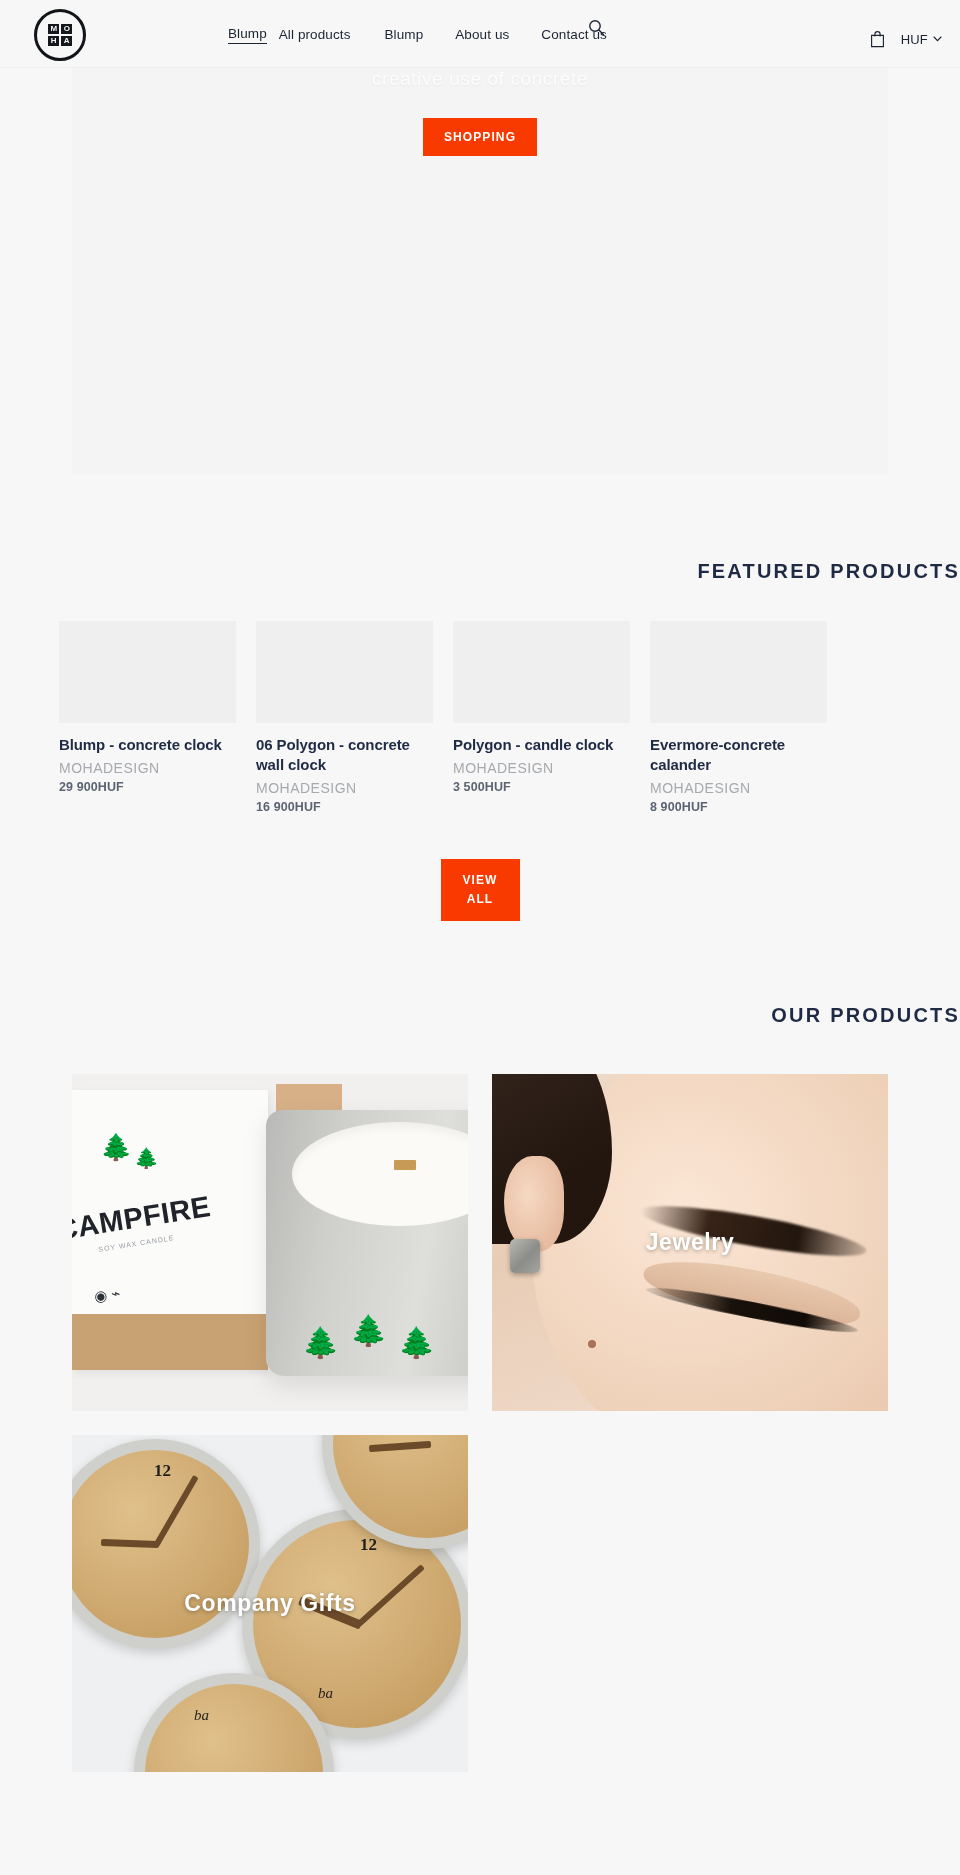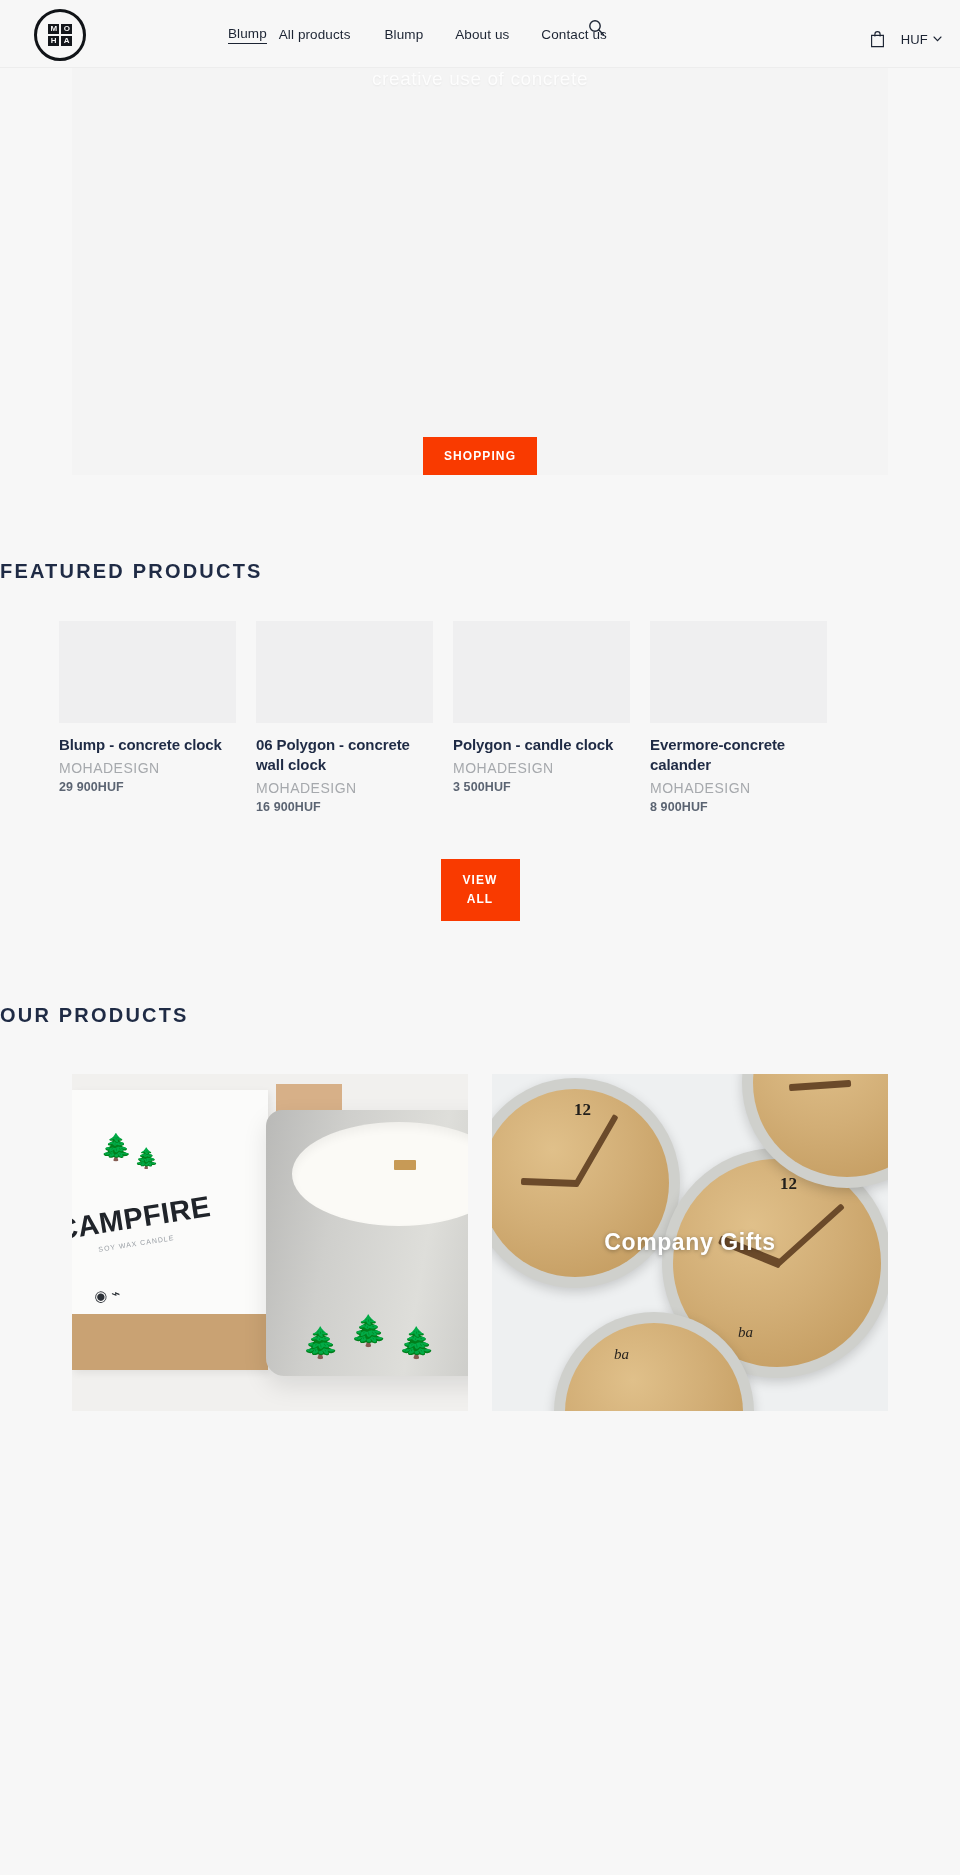--- a/index.html
+++ b/index.html
@@ -112,21 +112,21 @@
   
   .hero {
     position: relative;
     margin: 0 auto;
     width: 816px;
     height: 407px;
     background: #f4f4f4;
     display: flex;
     flex-direction: column;
     align-items: center;
-    justify-content: space-between;
+    justify-content: flex-start;
   }
   .hero-title {
     font-size: 19px;
     color: #fdfdfd;
     letter-spacing: 0.6px;
     text-shadow: 0 1px 2px rgba(0,0,0,0.06);
     font-weight: 400;
     margin-bottom: 28px;
   }
   .hero-btn {
@@ -136,21 +136,21 @@
     font-size: 12px;
     font-weight: 700;
     letter-spacing: 1.1px;
     padding: 12px 21px;
     cursor: pointer;
     font-family: "Liberation Sans", sans-serif;
   }
 
   
   .section-title {
-    text-align: left;
+    text-align: right;
     font-size: 20px;
     font-weight: 700;
     letter-spacing: 2.2px;
     color: #1f2b45;
     text-transform: uppercase;
   }
   #featured-title { margin-top: 85px; }
   #collections-title { margin-top: 83px; }
 
   
@@ -570,20 +570,33 @@
       <span class="candle-jar">
         <span class="candle-wax"></span>
         <span class="candle-wick"></span>
         <span class="jar-tree" style="left:36px;">🌲</span>
         <span class="jar-tree" style="left:84px; bottom:30px;">🌲</span>
         <span class="jar-tree" style="left:132px;">🌲</span>
       </span>
     </span>
   </a>
 
+  <a class="collection-tile">
+    <span class="tile-art art-face">
+      <span class="face-skin"></span>
+      <span class="face-hair"></span>
+      <span class="face-ear"></span>
+      <span class="earring"></span>
+      <span class="face-brow"></span>
+      <span class="face-lid"></span>
+      <span class="face-lash"></span>
+      <span class="face-mole"></span>
+    </span>
+    <span class="collection-label">Jewelry</span>
+  </a>
 
   <a class="collection-tile">
     <span class="tile-art art-cork">
       <span class="cork-clock" style="left:-22px; top:4px; width:210px; height:210px;">
         <span class="cork-face"></span>
         <span class="cork-hand" style="width:58px; height:7px; margin-top:-3px; transform:rotate(182deg);"></span>
         <span class="cork-hand" style="width:80px; height:6px; margin-top:-3px; transform:rotate(300deg);"></span>
         <span class="cork-num" style="left:104px; top:22px;">12</span>
       </span>
       <span class="cork-clock" style="left:170px; top:74px; width:230px; height:230px;">

